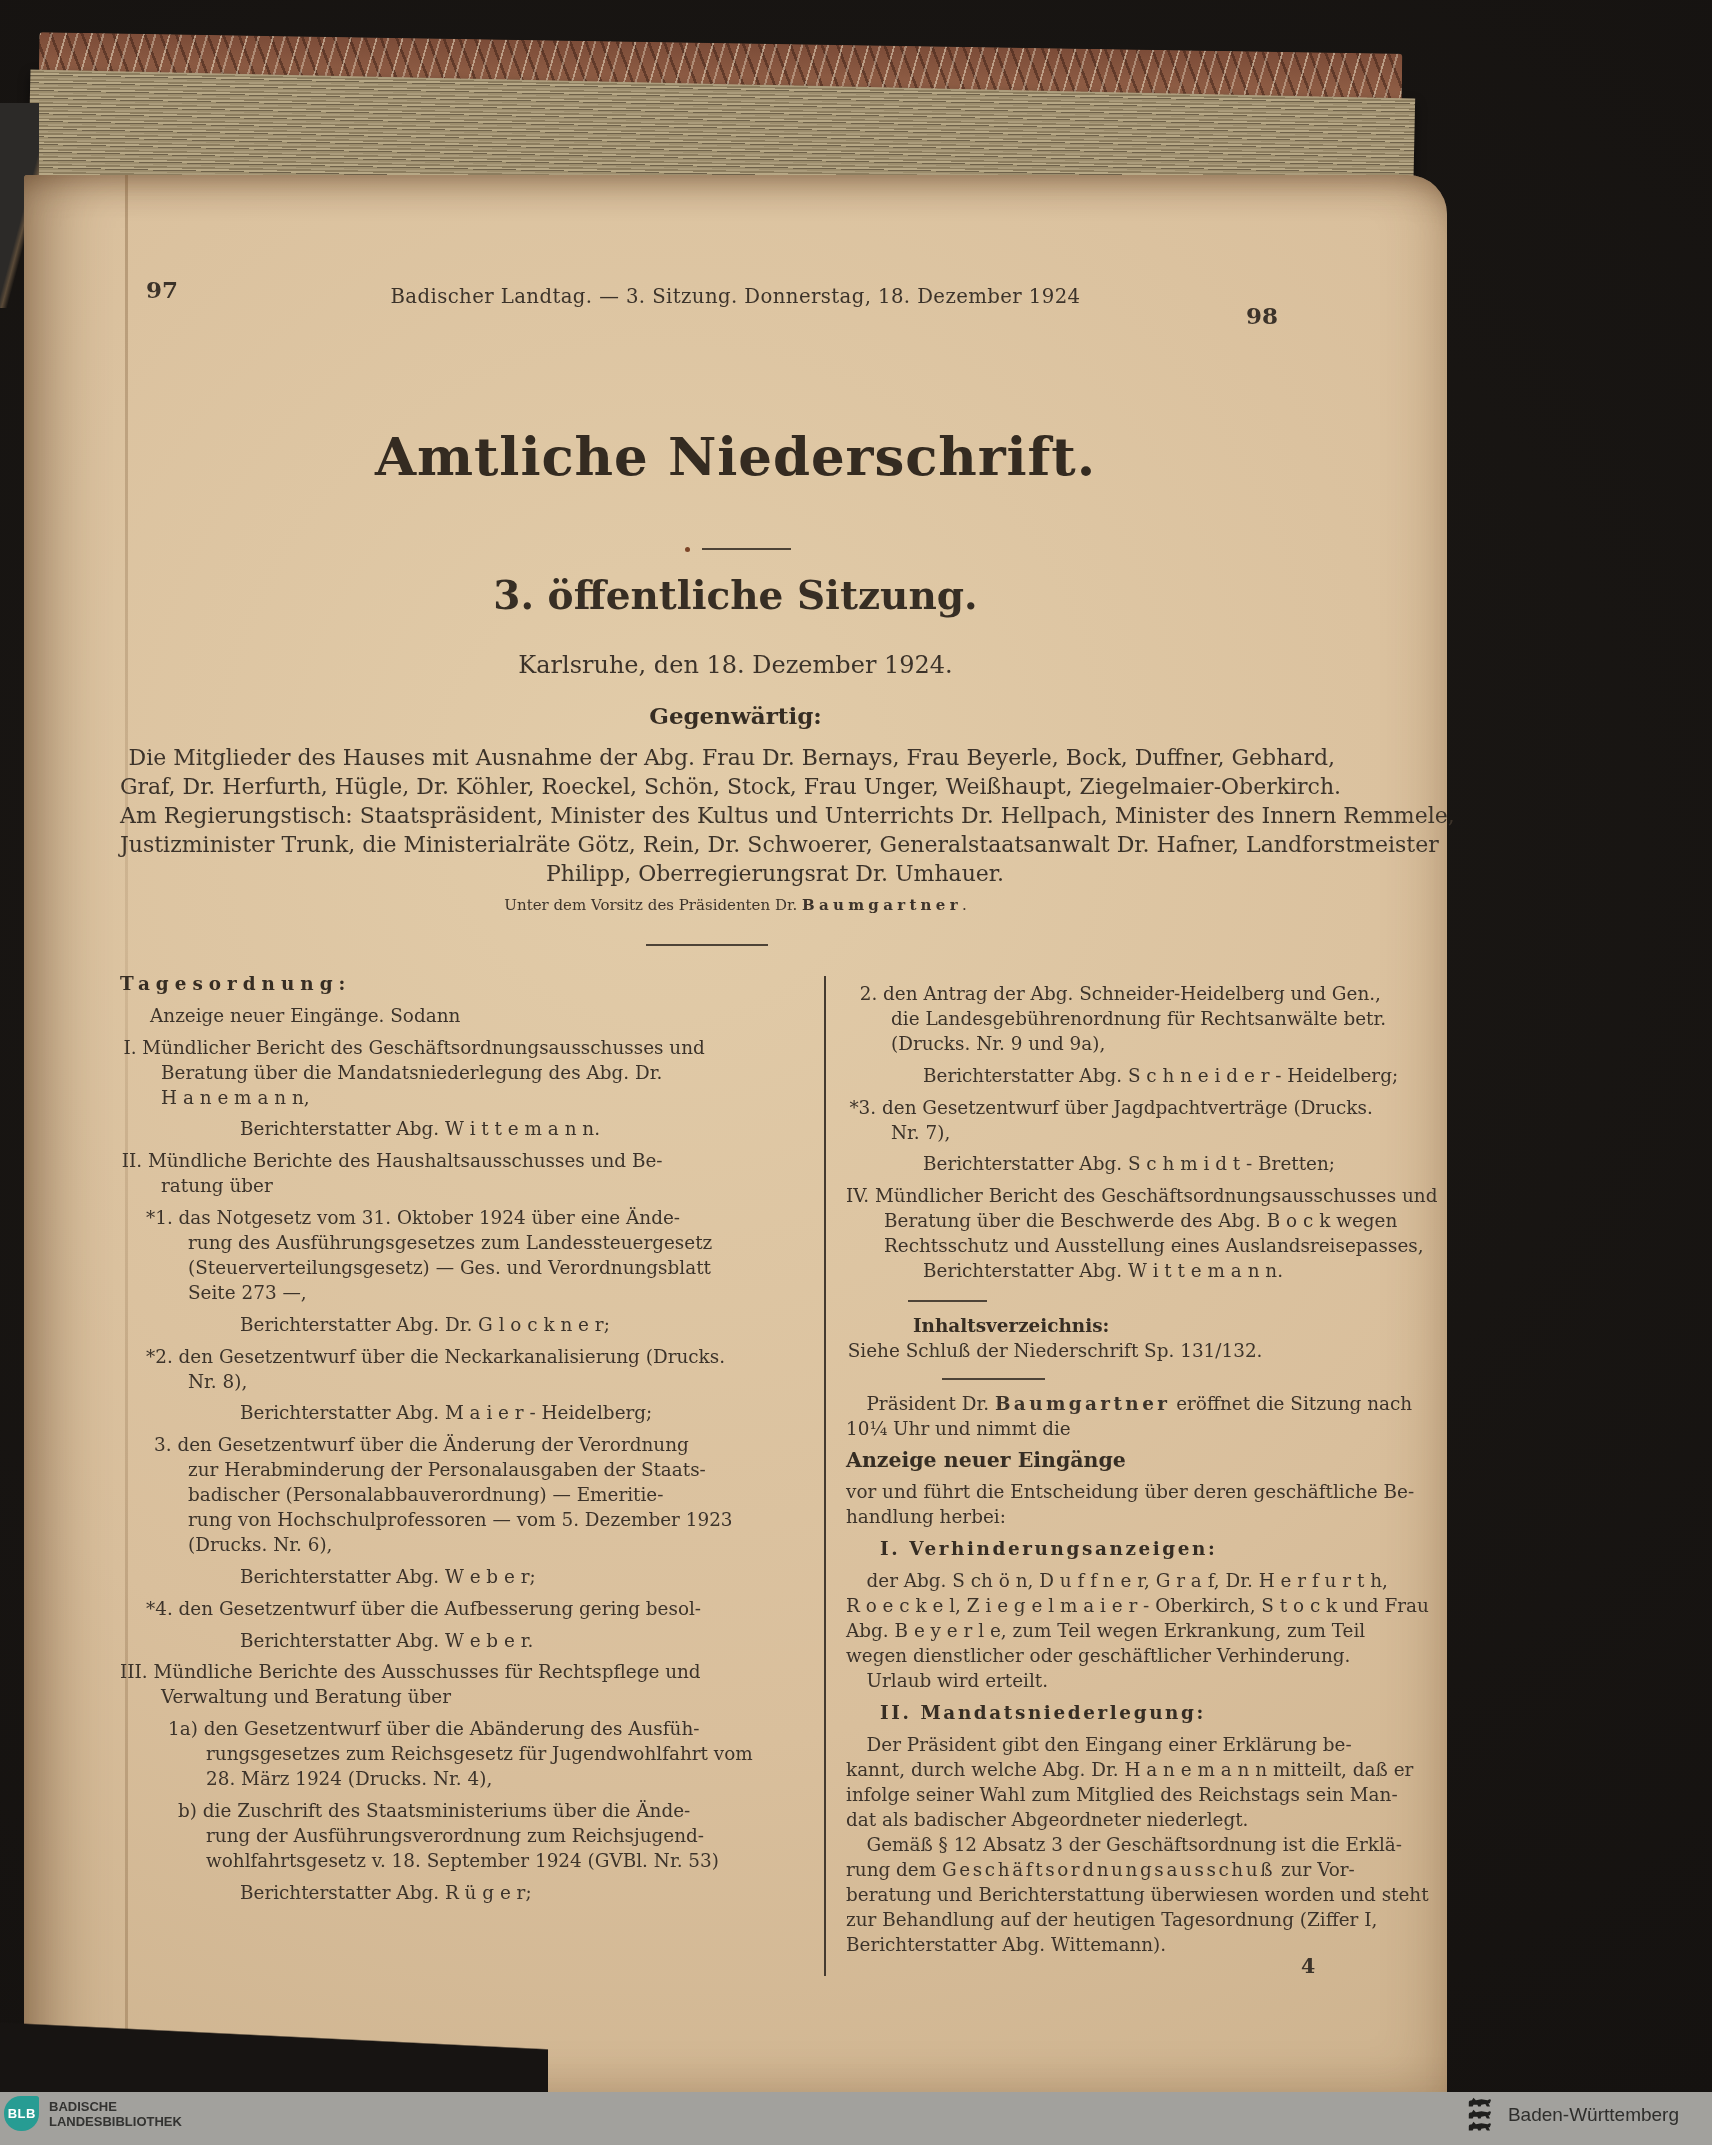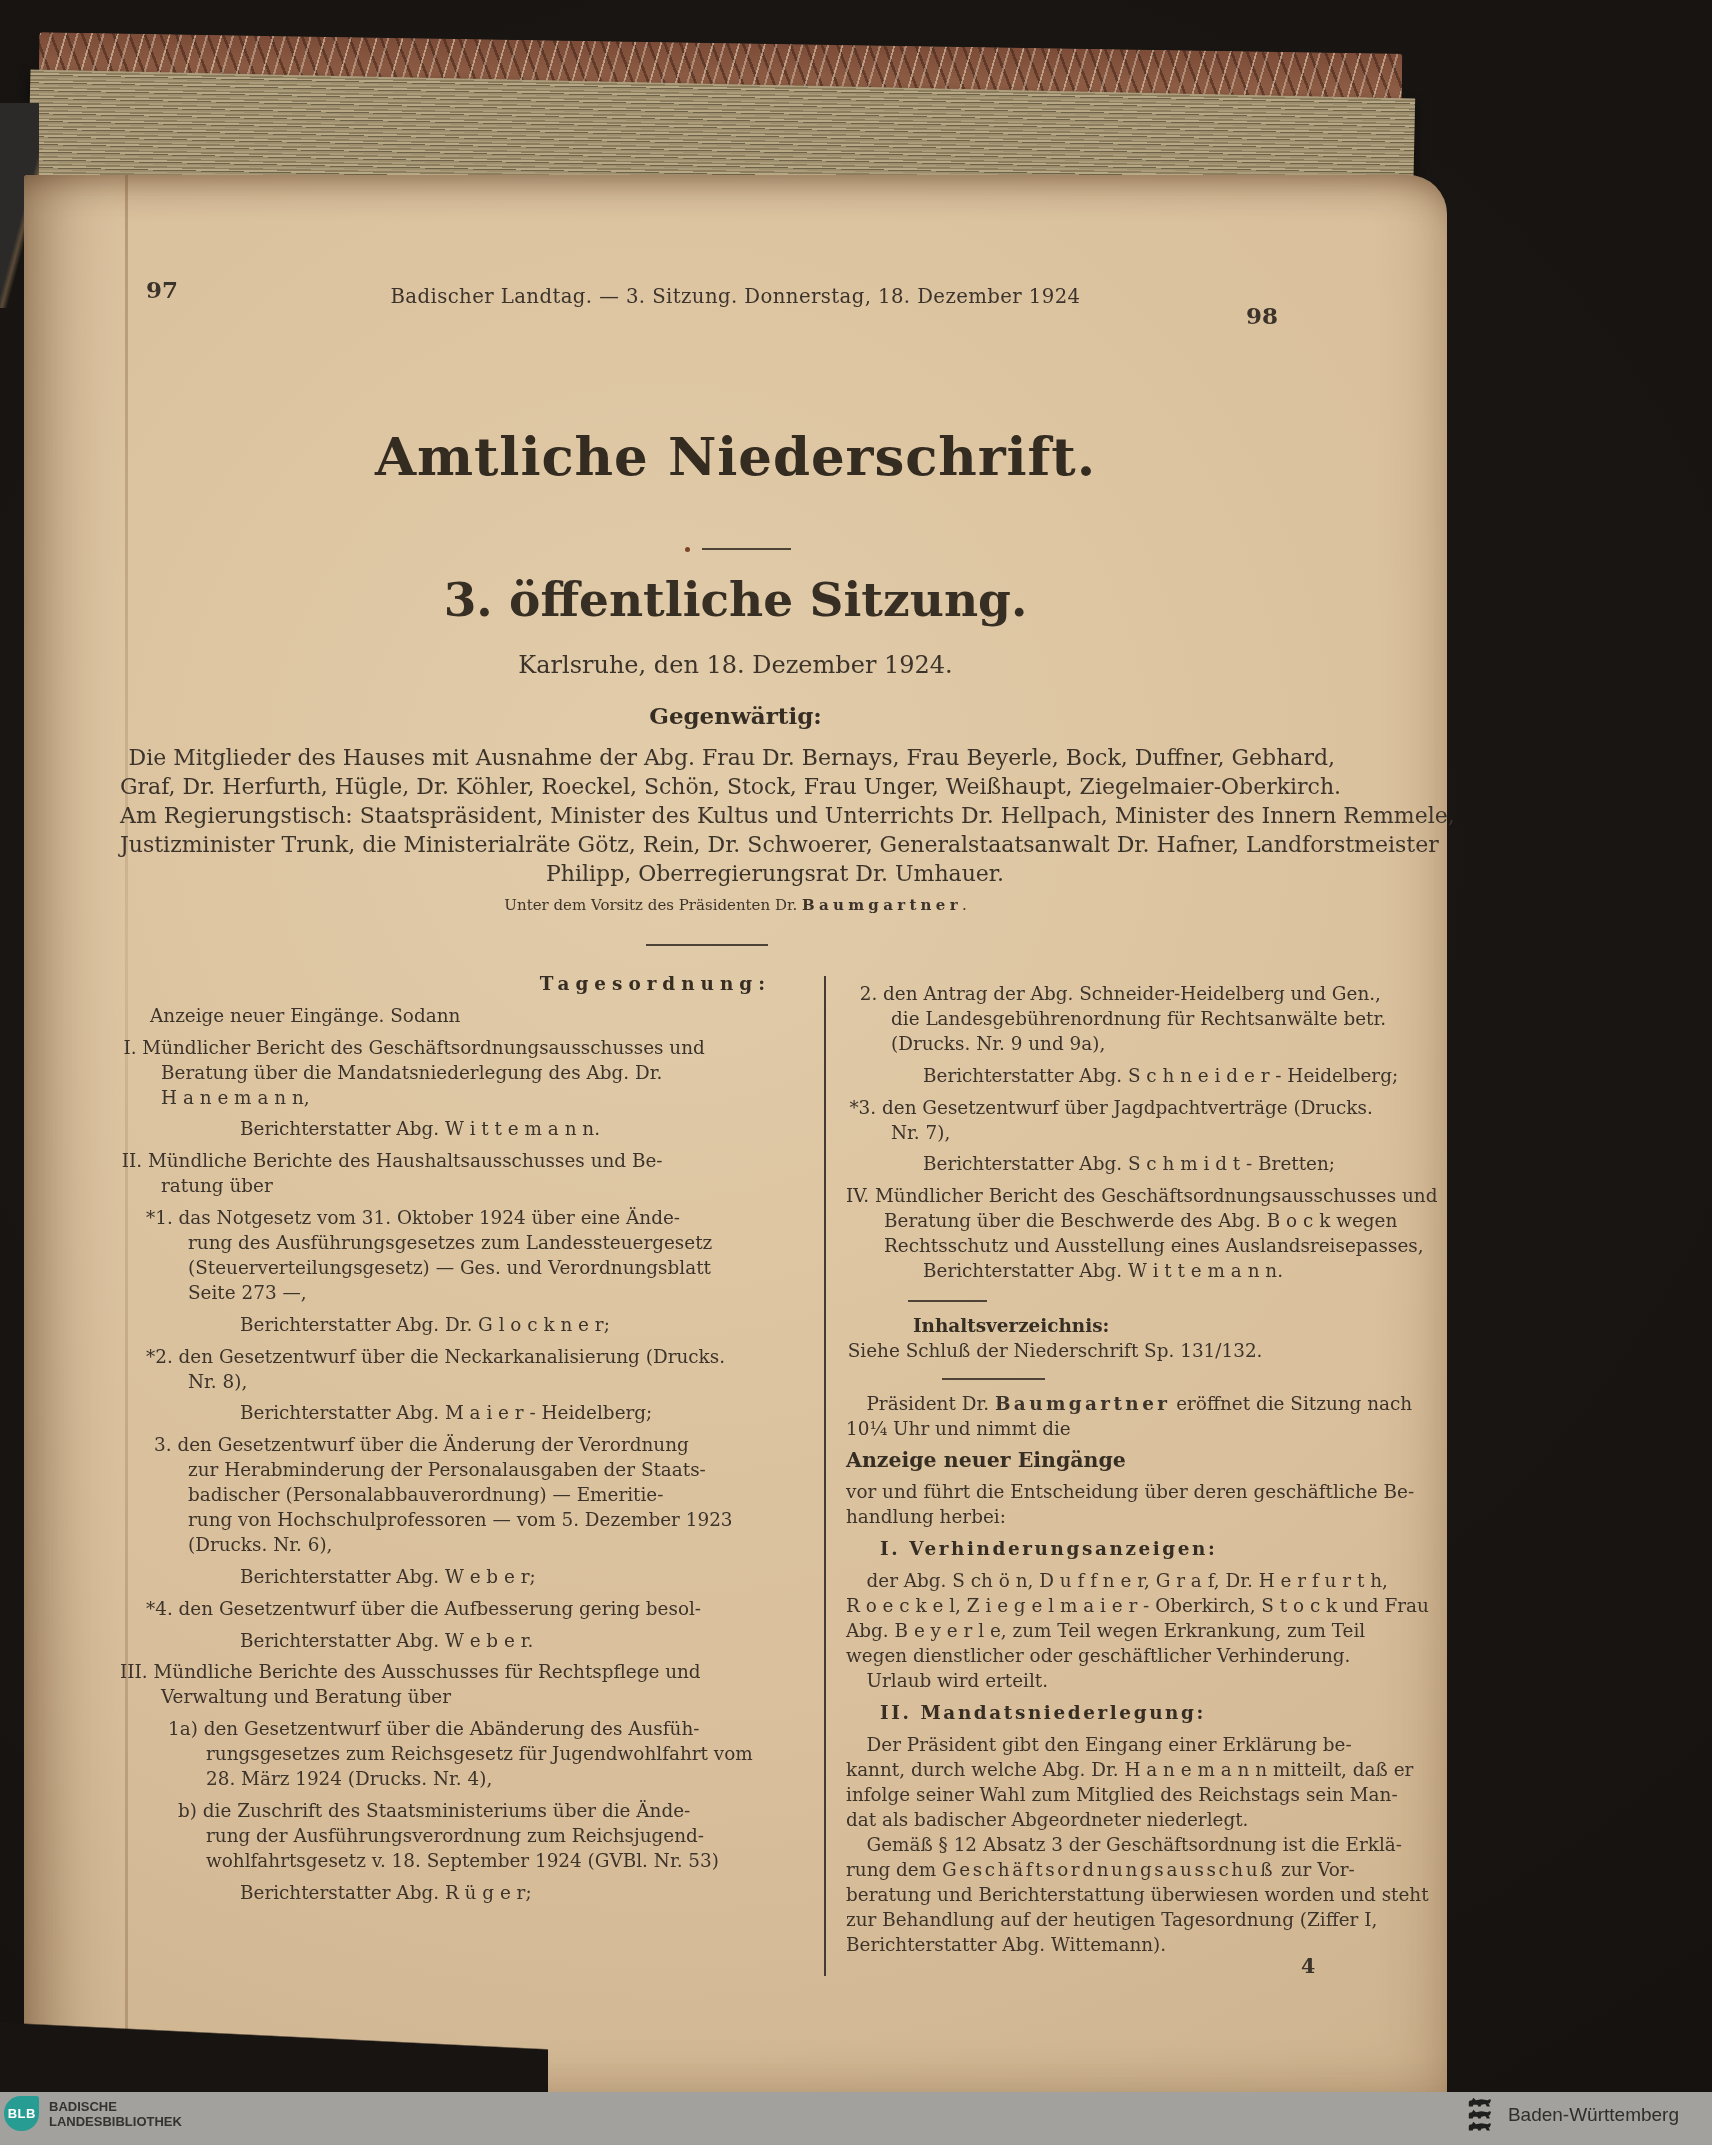--- a/index.html
+++ b/index.html
@@ -35,40 +35,40 @@
      background:linear-gradient(to bottom,rgba(110,75,40,.35),rgba(110,75,40,.12) 40%,rgba(110,75,40,.3));}
   .cut-bl{position:absolute;left:0;top:1984px;width:548px;height:120px;
      background:linear-gradient(2.8deg,#171412 0 55%,transparent 56%);}
 
   
   .abs{position:absolute;white-space:nowrap;}
   .ctrband{position:absolute;left:0;width:1423px;text-align:center;white-space:nowrap;}
   .pnum{font-size:23px;font-weight:bold;}
   .runhead{font-size:19.7px;letter-spacing:0.4px;}
   .maintitle{font-size:53px;font-weight:bold;letter-spacing:0.9px;color:#342b21;}
-  .sesstitle{font-size:47px;font-weight:bold;color:#372e24;}
+  .sesstitle{font-size:39px;font-weight:bold;color:#372e24;}
   .dateline{font-size:24px;}
   .atthead{font-size:23px;font-weight:bold;color:#362d23;}
   .att{position:absolute;left:96px;top:568px;width:1310px;}
   .att .al{font-size:22px;line-height:29px;white-space:nowrap;}
   .att .ac{text-align:center;white-space:nowrap;}
   .chair{font-size:15px;}
   .spaced{letter-spacing:4.3px;font-weight:bold;}
   .rule{position:absolute;height:1.7px;background:#4d4337;}
   .dot{position:absolute;width:5.1px;height:5.1px;border-radius:50%;background:#7c4528;}
 
   .vdiv{position:absolute;left:800px;top:801px;width:1.7px;height:1000px;background:#453b30;}
 
   .col{position:absolute;}
   .ln{font-size:18.4px;line-height:25px;white-space:nowrap;}
   .g{margin-top:6.8px;}
   .b{font-weight:bold;color:#362d23;}
   .ls3{letter-spacing:2.6px;}
   .ls7{letter-spacing:6px;}
-  .ctr{text-align:right;}
+  .ctr{text-align:left;}
   
   .p2{padding-left:1.7px}.p4{padding-left:3.4px}.p16{padding-left:13.7px}.p24{padding-left:20.5px}
   .p30{padding-left:26px}.p35{padding-left:30px}.p40{padding-left:34px}.p44{padding-left:38px}
   .p48{padding-left:41px}.p52{padding-left:45px}.p56{padding-left:48px}.p68{padding-left:58px}
   .p78{padding-left:67px}.p80{padding-left:68px}.p90{padding-left:77px}.p100{padding-left:86px}
   .p140{padding-left:120px}
   .inline-rule{display:inline-block;height:1.7px;background:#4d4337;vertical-align:middle;}
   .sheetnum{position:absolute;left:1277px;top:1779px;font-size:20.5px;font-weight:bold;}
 
   

